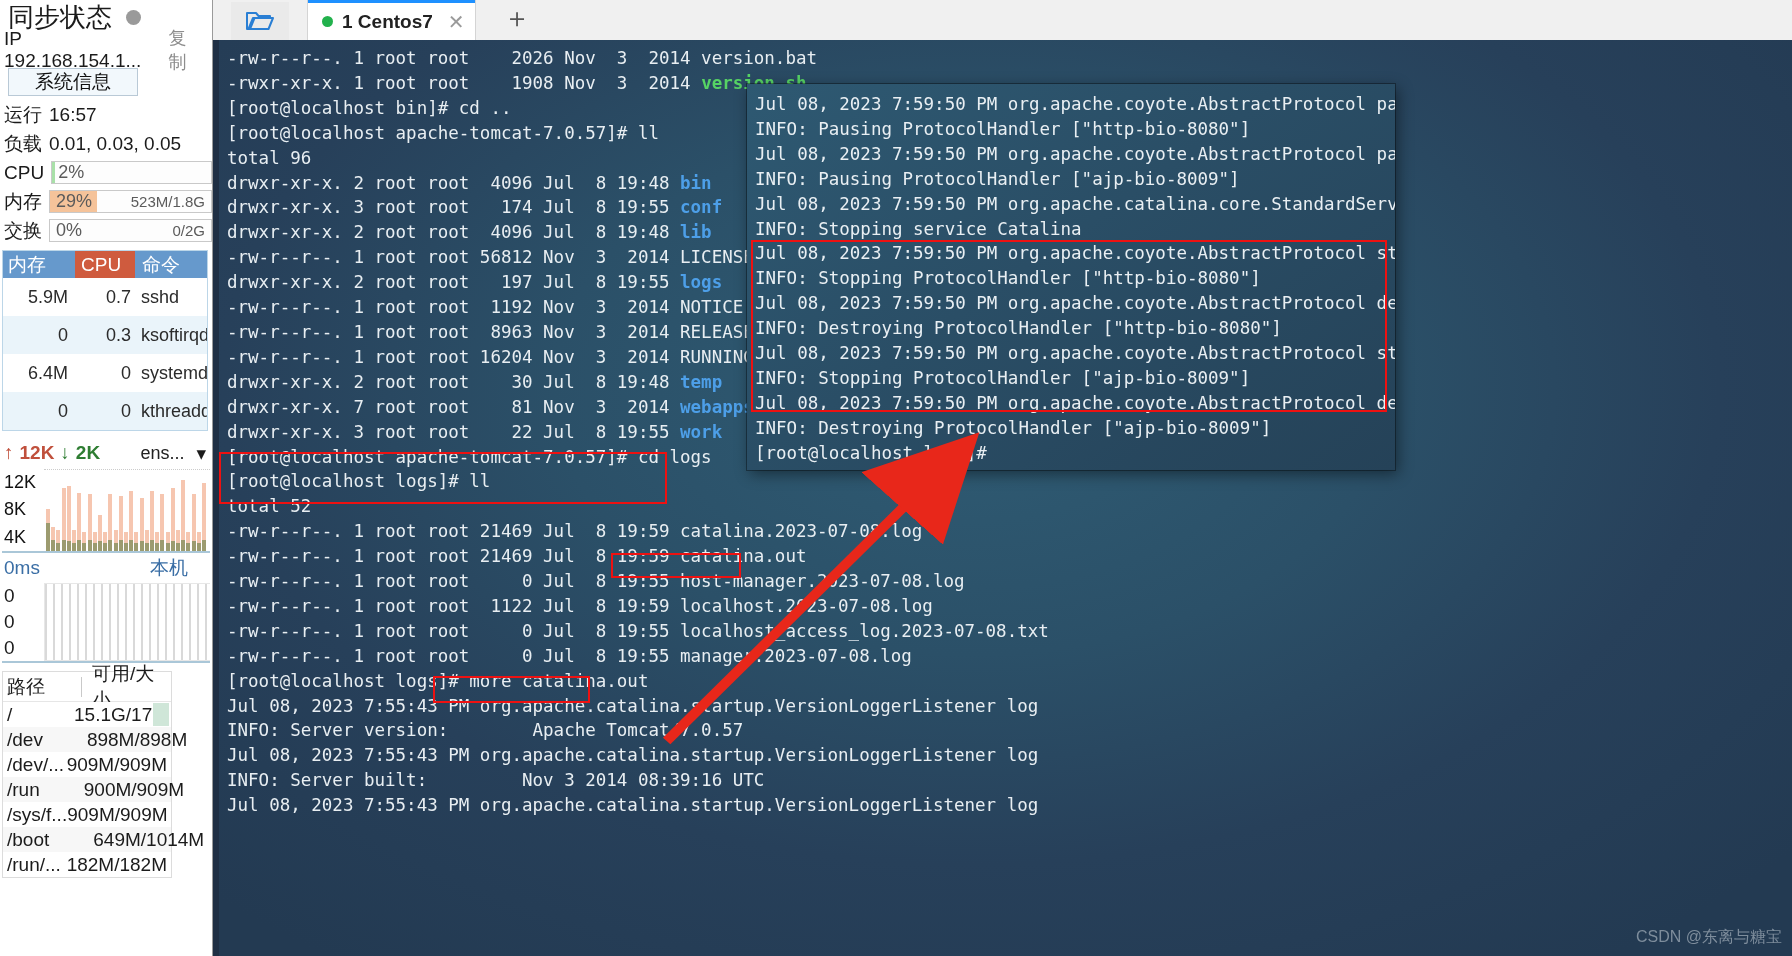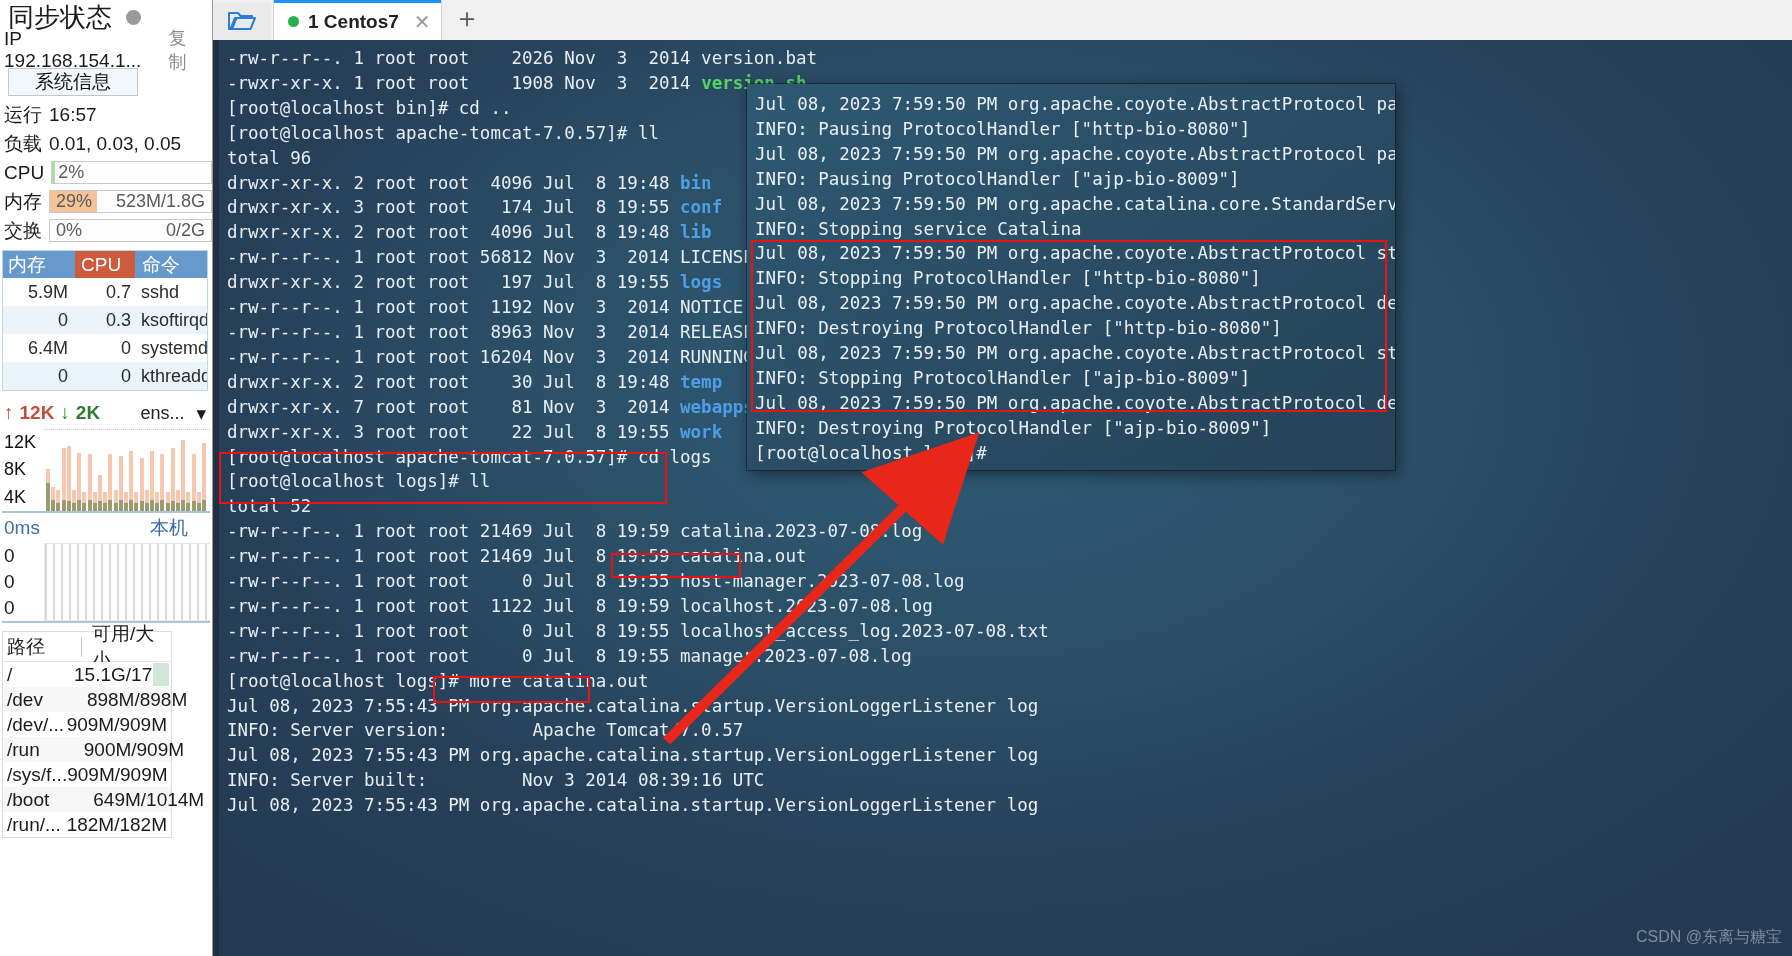--- a/index.html
+++ b/index.html
@@ -94,21 +94,21 @@
     padding-left: 6px;
     color: #5b5b5b;
     font-size: 18px;
   }
   .meter .mtxt2 {
     position: relative;
     z-index: 2;
     margin-left: auto;
     padding-right: 6px;
     color: #5b5b5b;
-    font-size: 18px;
+    font-size: 15px;
   }
 
   
   .proc-table {
     margin: 5px 2px 0 2px;
     border: 1px solid #bcd6e8;
     width: 206px;
   }
   .proc-head {
     display: flex;
@@ -117,21 +117,21 @@
     font-size: 19px;
     height: 27px;
     align-items: center;
   }
   .proc-head .c1 { width: 72px; text-align: left; padding-left: 5px;}
   .proc-head .c2 { width: 60px; background: #cf5b3e; height: 27px; line-height: 27px; padding-left: 6px;}
   .proc-head .c3 { flex: 1; padding-left: 7px; }
   .proc-row {
     display: flex;
     font-size: 18px;
-    height: 28px;
+    height: 38px;
     align-items: center;
     color: #2b2b2b;
     background: #ffffff;
   }
   .proc-row.alt { background: #eaf4fa; }
   .proc-row .c1 { width: 72px; text-align: right; padding-right: 7px; }
   .proc-row .c2 { width: 60px; text-align: right; padding-right: 4px; }
   .proc-row .c3 { flex: 1; padding-left: 6px; white-space: nowrap; overflow: hidden; }
 
   
@@ -256,23 +256,24 @@
     background: #f0f0f0;
     display: flex;
     flex-direction: column;
     border-left: 1px solid #9a9a9a;
   }
   #tabbar {
     height: 40px;
     background: #f0f0f0;
     display: flex;
     align-items: flex-end;
-    padding-left: 0;
+    padding-left: 18px;
     flex: 0 0 40px;
     position: relative;
+    gap: 16px;
   }
   .tb-folder {
     width: 58px; height: 38px;
     display: flex; align-items: center; justify-content: center;
     background: #eaeaea;
     cursor: pointer;
   }
   .tab {
     height: 40px;
     background: #ffffff;

